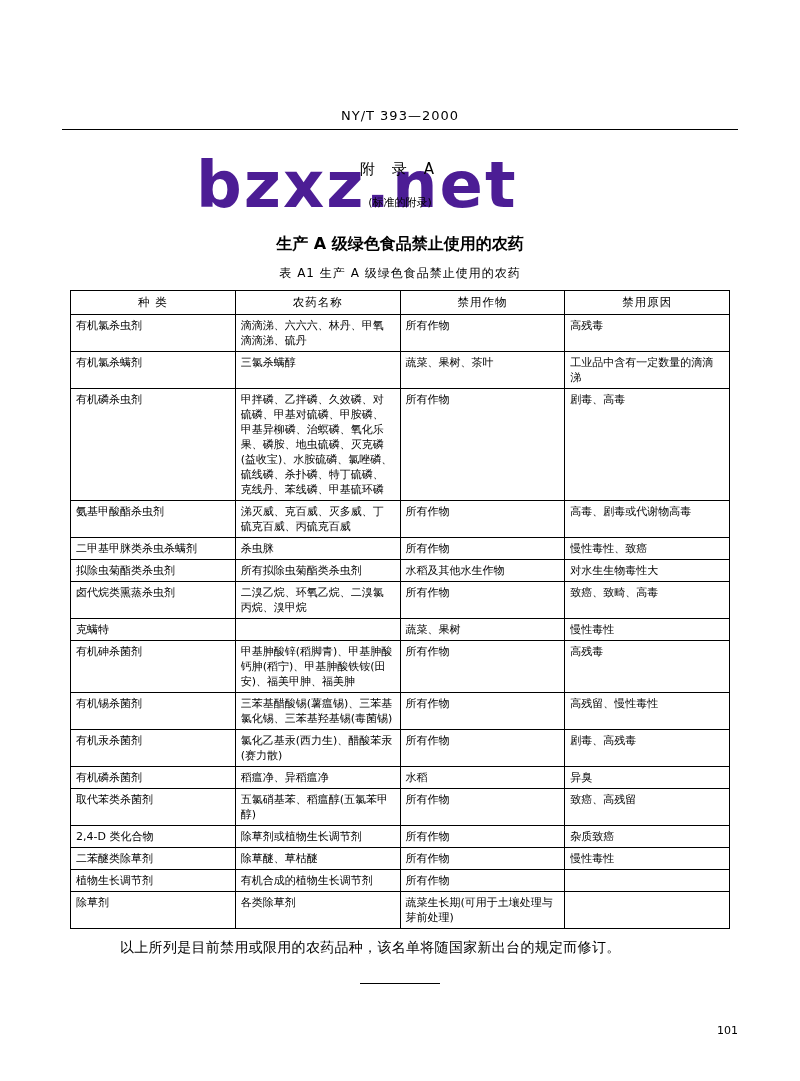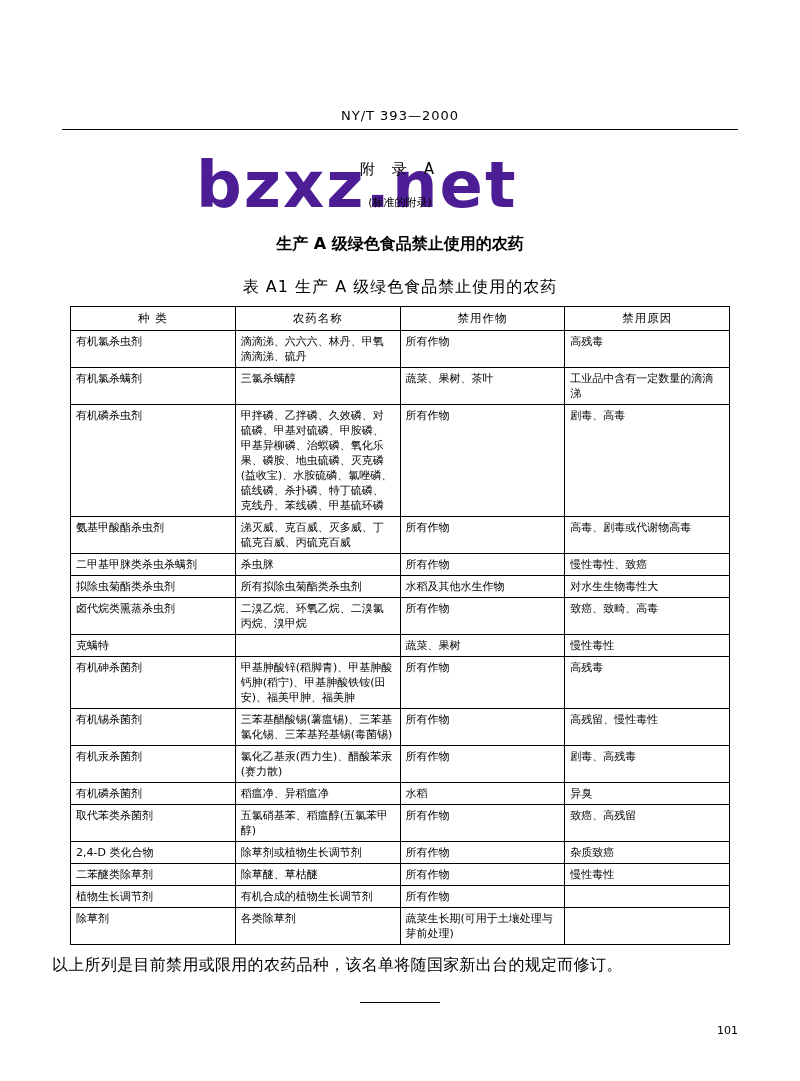--- a/index.html
+++ b/index.html
@@ -62,22 +62,22 @@
     margin-top: 16px;
   }
   .appendix-sub2 {
     text-align: center;
     font-size: 16px;
     font-weight: bold;
     margin-top: 24px;
   }
   .table-caption {
     text-align: center;
-    font-size: 16px;
-    margin-top: 22px;
+    font-size: 12px;
+    margin-top: 10px;
     letter-spacing: 1px;
   }
   table.main {
     border-collapse: collapse;
     margin: 8px auto 0 auto;
     width: 660px;
     table-layout: fixed;
     background: transparent;
   }
   table.main td, table.main th {
@@ -93,23 +93,23 @@
     text-align: center;
     font-size: 11.5px;
     padding: 4px 5px;
     letter-spacing: 1px;
   }
   td.c1 { width: 120px; }
   td.c2 { width: 235px; }
   td.c3 { width: 140px; }
   td.c4 { width: 165px; }
   .note {
-    font-size: 16px;
+    font-size: 14px;
     margin: 10px 0 0 0;
-    padding-left: 52px;
+    padding-left: 120px;
     letter-spacing: 0.3px;
   }
   .bottom-rule {
     width: 80px;
     border: none;
     border-top: 1.5px solid #000;
     margin: 26px auto 0 auto;
   }
   .page-number {
     position: absolute;

